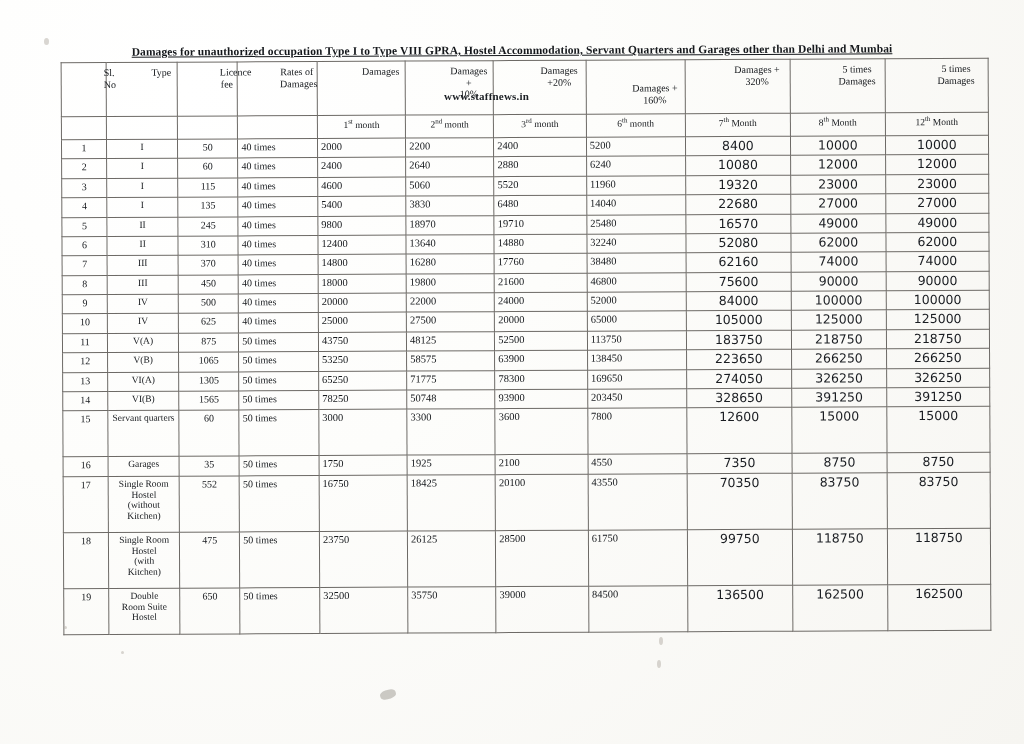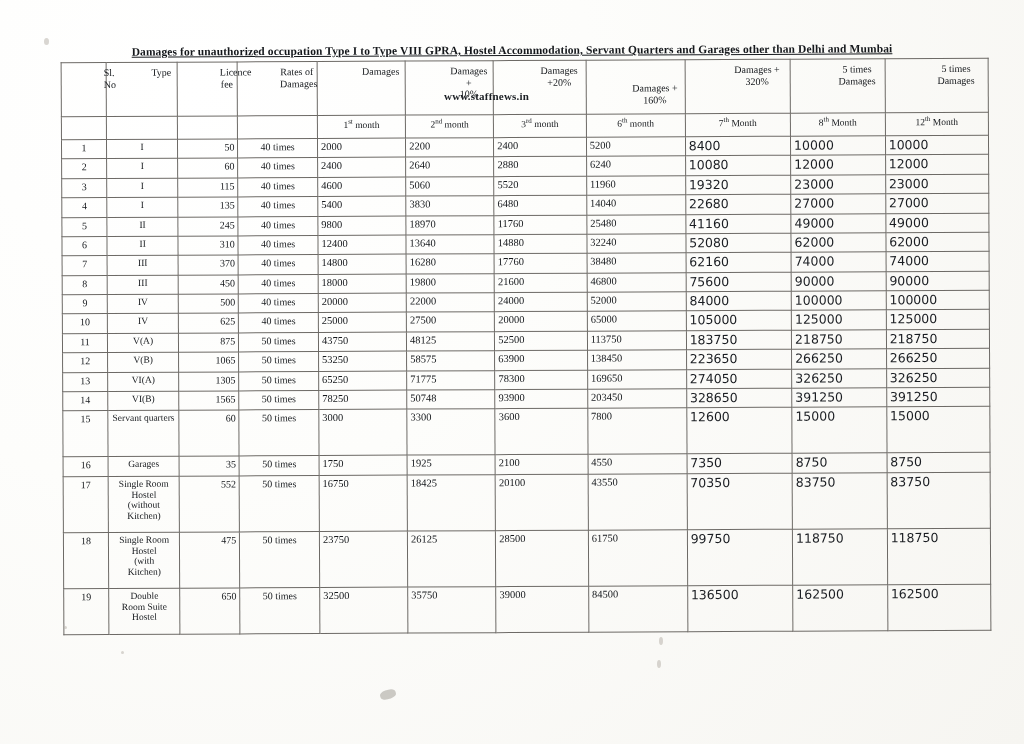--- a/index.html
+++ b/index.html
@@ -106,30 +106,29 @@
   td.type {
     text-align: center;
     font-size: 9.5px;
   }
   td.num {
     text-align: left;
     padding-left: 10px;
     font-size: 10.5px;
   }
   td.fee {
-    text-align: right;
+    text-align: center;
     font-size: 10px;
   }
   td.rate {
-    text-align: center;
     font-size: 10px;
   }
   
   td.hand {
-    text-align: left;
+    text-align: center;
     padding-right: 14px;
     font-size: 12.5px;
     vertical-align: bottom;
     font-family: "DejaVu Sans", sans-serif;
     color: #1a1d22;
   }
   tbody tr.row {
     height: 17px;
   }
   tbody tr.tall {
@@ -267,23 +266,23 @@
           <td class="hand">27000</td>
           <td class="hand">27000</td>
         </tr>
         <tr class="row">
           <td class="sl">5</td>
           <td class="type">II</td>
           <td class="fee">245</td>
           <td class="rate">40 times</td>
           <td class="num">9800</td>
           <td class="num">18970</td>
-          <td class="num">11760</td>
+          <td class="num">19710</td>
           <td class="num">25480</td>
-          <td class="hand">41160</td>
+          <td class="hand">16570</td>
           <td class="hand">49000</td>
           <td class="hand">49000</td>
         </tr>
         <tr class="row">
           <td class="sl">6</td>
           <td class="type">II</td>
           <td class="fee">310</td>
           <td class="rate">40 times</td>
           <td class="num">12400</td>
           <td class="num">13640</td>

